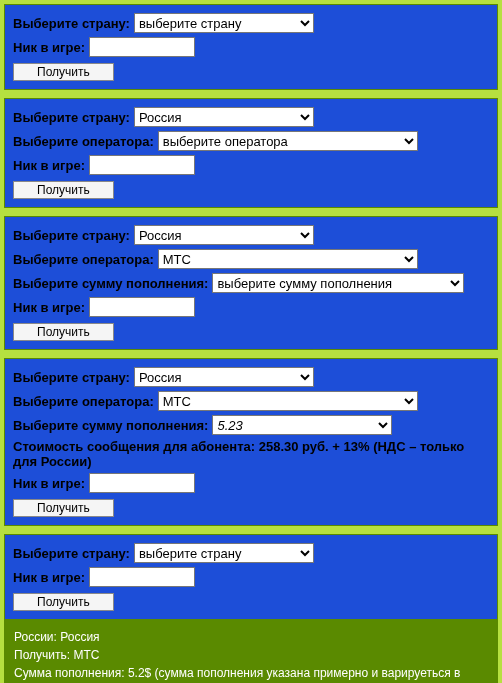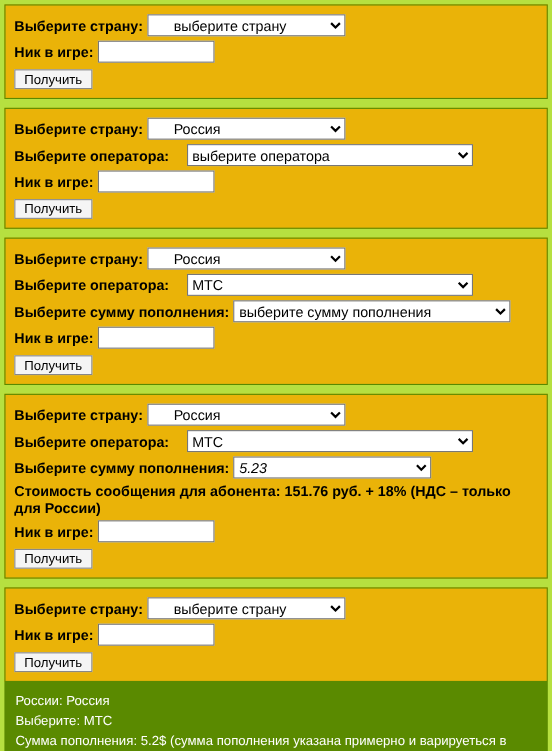--- a/index.html
+++ b/index.html
@@ -4,21 +4,21 @@
 <style>
   body {
     margin: 0;
     padding: 4px;
     background: #b6e040;
     font-family: Arial, sans-serif;
     font-size: 13px;
     width: 494px;
   }
   .panel {
-    background: #eab308;
+    background: #1d4ed8;
     border: 1px solid #5a8a00;
     padding: 6px 8px 8px 8px;
     margin-bottom: 8px;
   }
   .row {
     margin: 2px 0 4px 0;
     display: flex;
     align-items: center;
     flex-wrap: wrap;
   }
@@ -42,36 +42,36 @@
     border: 1px solid #777;
     background: #fff;
     height: 16px;
     width: 100px;
     padding: 1px 2px;
   }
   .btn {
     font-size: 12px;
     background: #f5f5f5;
     border: 1px solid #888;
-    padding: 1px 8px;
+    padding: 1px 23px;
     cursor: pointer;
     margin-top: 2px;
   }
   .result {
     background: #5a8a00;
     color: #fff;
     padding: 8px 10px 30px 10px;
     font-size: 12px;
     line-height: 1.5;
   }
   .result .line {
     margin: 0;
   }
-  .sel-country { width: 180px; padding-left: 19px; }
-  .sel-operator { width: 260px; margin-left: 12px; }
+  .sel-country { width: 180px; }
+  .sel-operator { width: 260px; }
   .sel-amount-wide { width: 252px; }
   .sel-amount-narrow { width: 180px; font-style: italic; }
 </style>
 </head>
 <body>
 
 <div class="panel">
   <div class="row">
     <span class="label">Выберите страну:</span>
     <select class="sel-country">
@@ -144,21 +144,21 @@
       <option>МТС</option>
     </select>
   </div>
   <div class="row">
     <span class="label">Выберите сумму пополнения:</span>
     <select class="sel-amount-narrow">
       <option>5.23</option>
     </select>
   </div>
   <div class="row">
-    <span class="info-text">Стоимость сообщения для абонента: 151.76 руб. + 18% (НДС – только для России)</span>
+    <span class="info-text">Стоимость сообщения для абонента: 258.30 руб. + 13% (НДС – только для России)</span>
   </div>
   <div class="row">
     <span class="label">Ник в игре:</span>
     <input type="text" style="">
   </div>
   <button class="btn">Получить</button>
 </div>
 
 <div class="panel" style="margin-bottom:0;">
   <div class="row">
@@ -169,16 +169,16 @@
   </div>
   <div class="row">
     <span class="label">Ник в игре:</span>
     <input type="text" style="">
   </div>
   <button class="btn">Получить</button>
 </div>
 
 <div class="result">
   <div class="line">России: Россия</div>
-  <div class="line">Выберите: МТС</div>
+  <div class="line">Получить: МТС</div>
   <div class="line">Сумма пополнения: 5.2$ (сумма пополнения указана примерно и варируеться в зависимости от курса $)</div>
 
 </div>
 
 </body></html>

